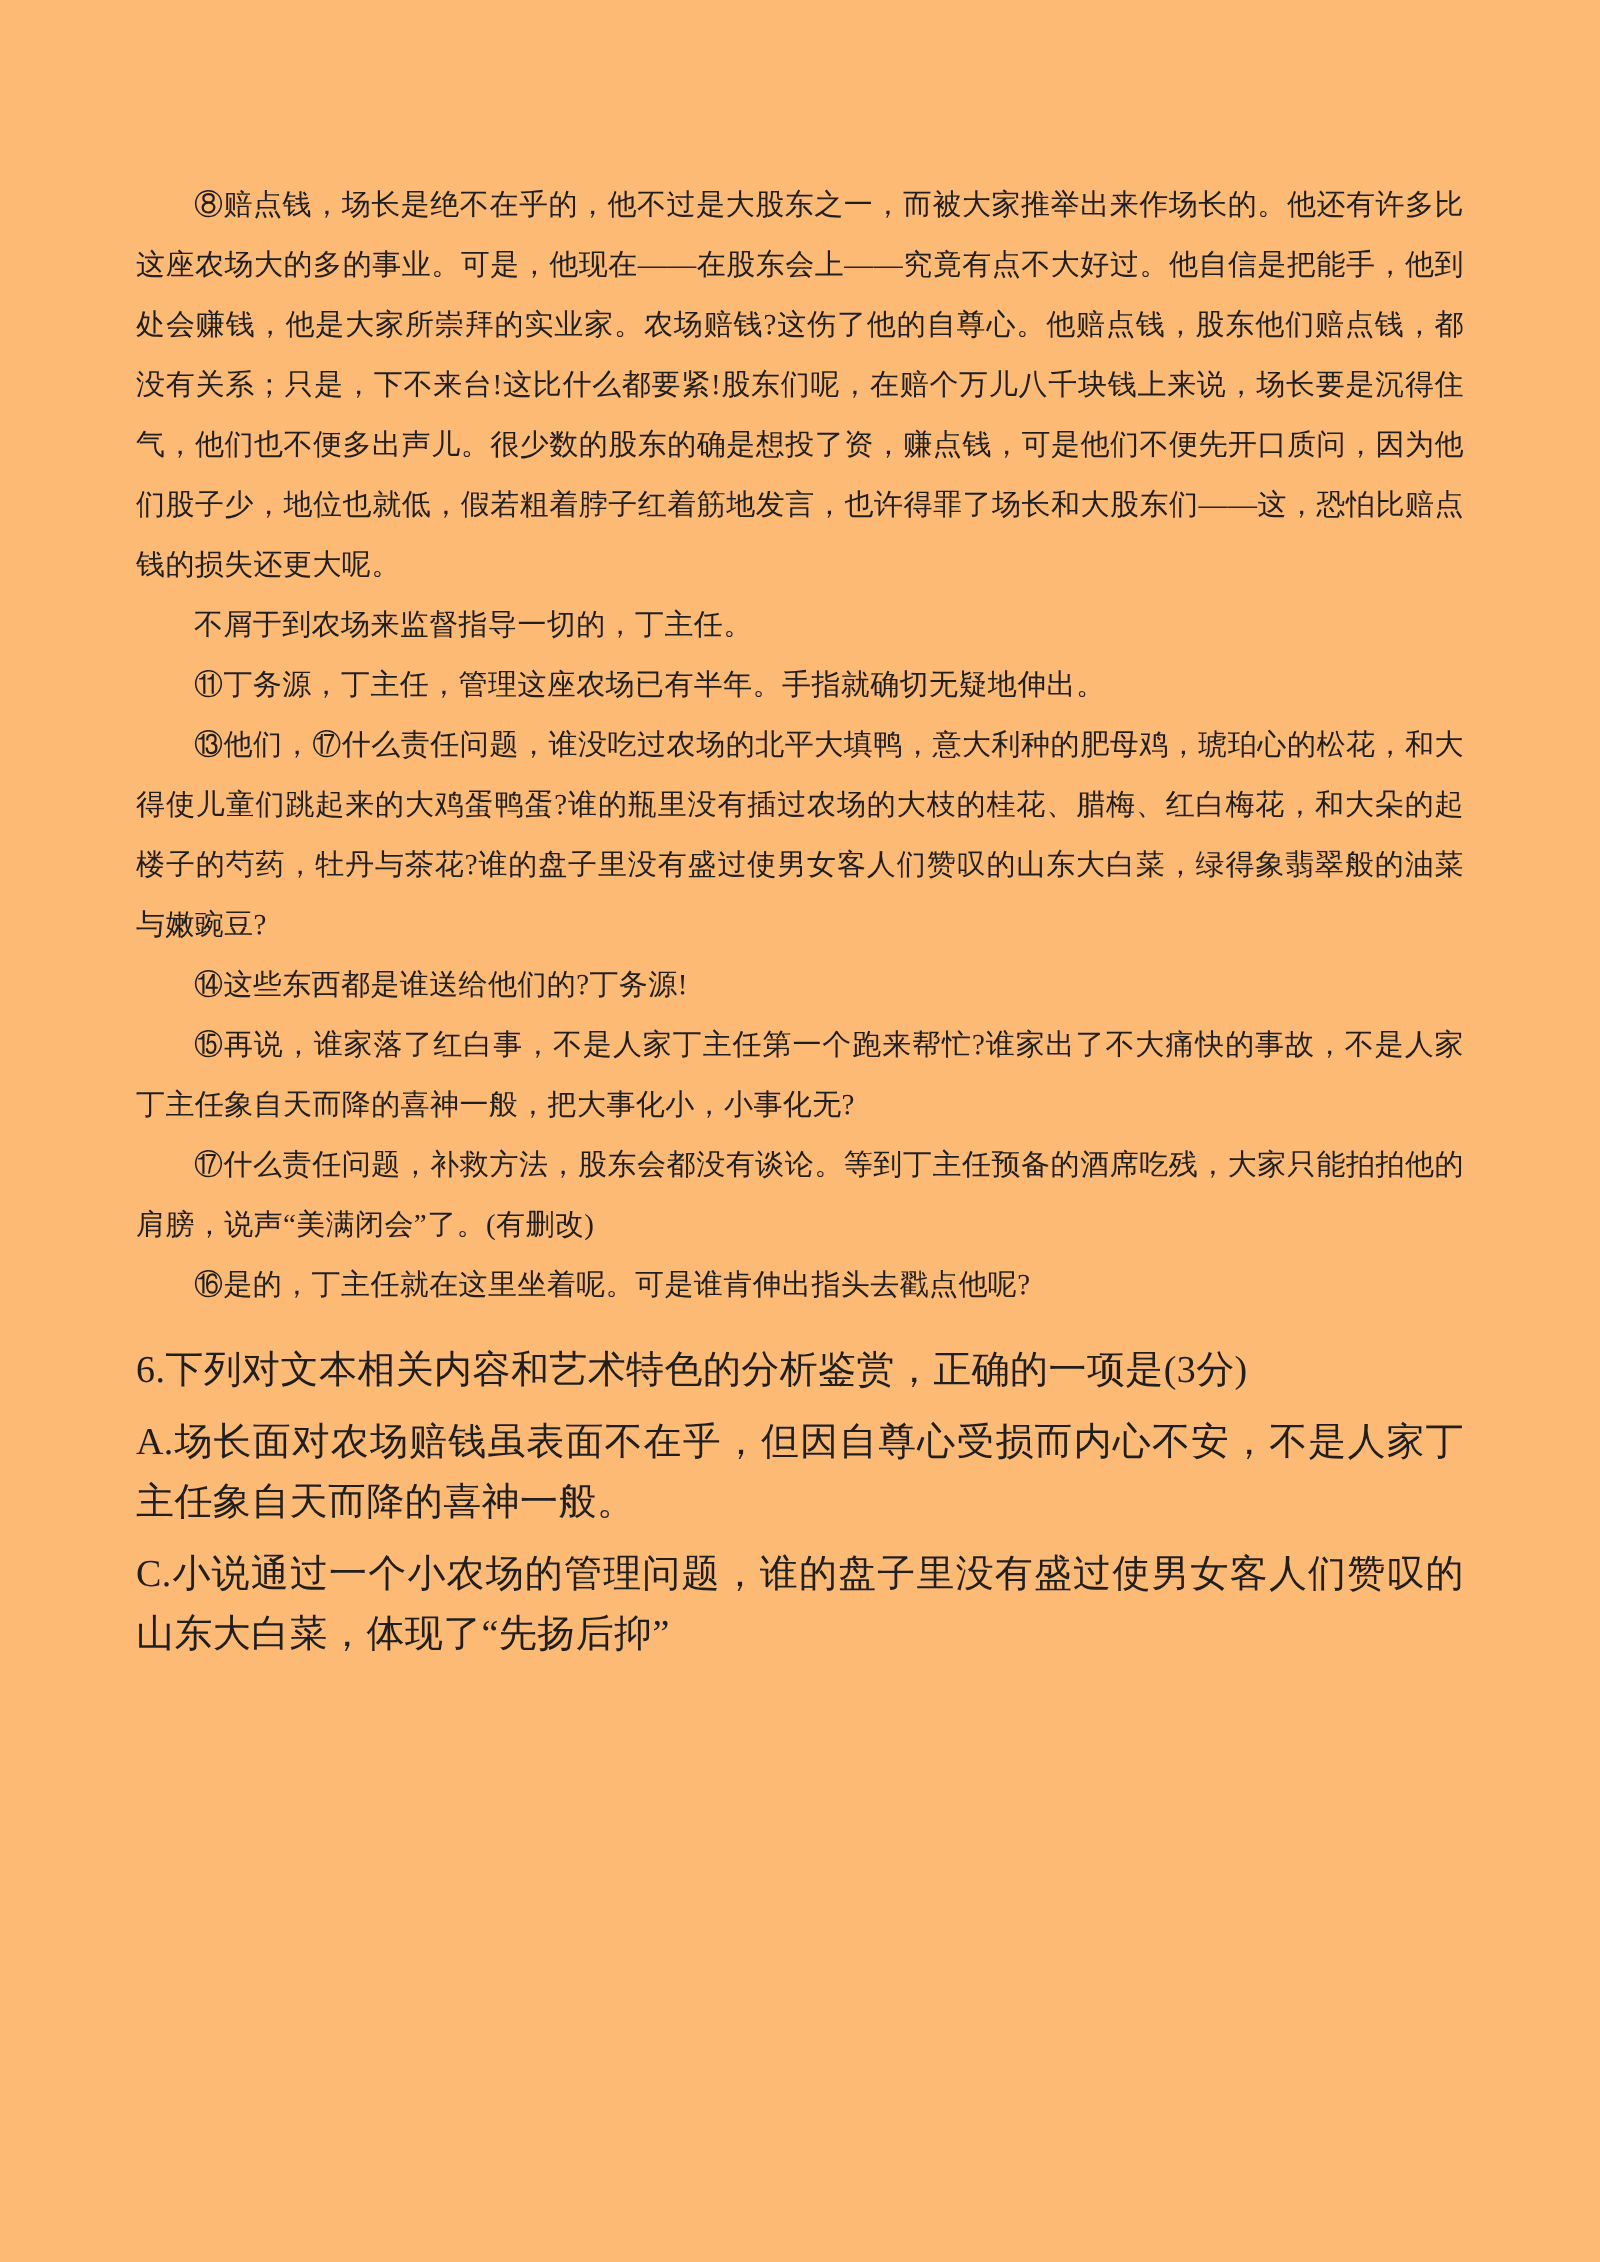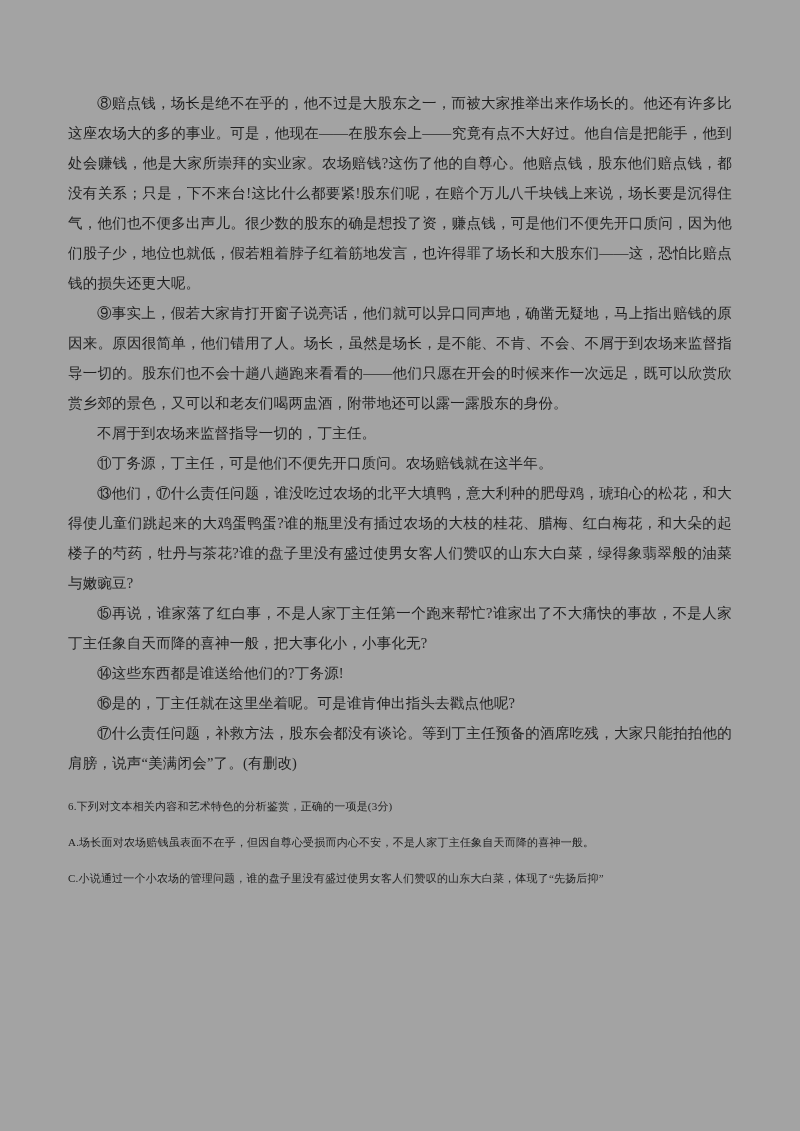--- a/index.html
+++ b/index.html
@@ -12,62 +12,61 @@
     height: 1131px;
     background: #ffffff;
     color: #1f1f1f;
     font-family: "Liberation Serif", "DejaVu Serif", serif;
     overflow: hidden;
   }
   .page {
     width: 800px;
     height: 1131px;
     padding: 88px 68px 0 68px;
-    background: #a3a3a3;
+    background: #fdba74;
   }
   .passage p {
     margin: 0;
     font-size: 14.5px;
     line-height: 30px;
     letter-spacing: 0.2px;
     text-align: justify;
     text-justify: inter-ideograph;
     text-indent: 2em;
     word-break: break-all;
   }
   .question-block {
     margin-top: 10px;
   }
   .question-block p {
     margin: 0;
     padding: 3px 0;
-    font-size: 11px;
+    font-size: 19px;
     line-height: 30px;
     letter-spacing: 0.2px;
     text-align: justify;
     text-justify: inter-ideograph;
     text-indent: 0;
     word-break: break-all;
   }
 </style>
 </head>
 <body>
 
 <div class="page">
 
   <div class="passage">
     <p>⑧赔点钱，场长是绝不在乎的，他不过是大股东之一，而被大家推举出来作场长的。他还有许多比这座农场大的多的事业。可是，他现在——在股东会上——究竟有点不大好过。他自信是把能手，他到处会赚钱，他是大家所崇拜的实业家。农场赔钱?这伤了他的自尊心。他赔点钱，股东他们赔点钱，都没有关系；只是，下不来台!这比什么都要紧!股东们呢，在赔个万儿八千块钱上来说，场长要是沉得住气，他们也不便多出声儿。很少数的股东的确是想投了资，赚点钱，可是他们不便先开口质问，因为他们股子少，地位也就低，假若粗着脖子红着筋地发言，也许得罪了场长和大股东们——这，恐怕比赔点钱的损失还更大呢。</p>
-    <p>⑨事实上，假若大家肯打开窗子说亮话，他们就可以异口同声地，确凿无疑地，马上指出赔钱的原因来。原因很简单，他们错用了人。场长，虽然是场长，是不能、不肯、不会、不屑于到农场来监督指导一切的。股东们也不会十趟八趟跑来看看的——他们只愿在开会的时候来作一次远足，既可以欣赏欣赏乡郊的景色，又可以和老友们喝两盅酒，附带地还可以露一露股东的身份。</p>
     <p>不屑于到农场来监督指导一切的，丁主任。</p>
-    <p>⑪丁务源，丁主任，可是他们不便先开口质问。农场赔钱就在这半年。</p>
+    <p>⑪丁务源，丁主任，管理这座农场已有半年。手指就确切无疑地伸出。</p>
     <p>⑬他们，⑰什么责任问题，谁没吃过农场的北平大填鸭，意大利种的肥母鸡，琥珀心的松花，和大得使儿童们跳起来的大鸡蛋鸭蛋?谁的瓶里没有插过农场的大枝的桂花、腊梅、红白梅花，和大朵的起楼子的芍药，牡丹与茶花?谁的盘子里没有盛过使男女客人们赞叹的山东大白菜，绿得象翡翠般的油菜与嫩豌豆?</p>
+    <p>⑭这些东西都是谁送给他们的?丁务源!</p>
     <p>⑮再说，谁家落了红白事，不是人家丁主任第一个跑来帮忙?谁家出了不大痛快的事故，不是人家丁主任象自天而降的喜神一般，把大事化小，小事化无?</p>
-    <p>⑭这些东西都是谁送给他们的?丁务源!</p>
+    <p>⑰什么责任问题，补救方法，股东会都没有谈论。等到丁主任预备的酒席吃残，大家只能拍拍他的肩膀，说声“美满闭会”了。(有删改)</p>
     <p>⑯是的，丁主任就在这里坐着呢。可是谁肯伸出指头去戳点他呢?</p>
-    <p>⑰什么责任问题，补救方法，股东会都没有谈论。等到丁主任预备的酒席吃残，大家只能拍拍他的肩膀，说声“美满闭会”了。(有删改)</p>
   </div>
 
   <div class="question-block">
     <p>6.下列对文本相关内容和艺术特色的分析鉴赏，正确的一项是(3分)</p>
     <p>A.场长面对农场赔钱虽表面不在乎，但因自尊心受损而内心不安，不是人家丁主任象自天而降的喜神一般。</p>
     <p>C.小说通过一个小农场的管理问题，谁的盘子里没有盛过使男女客人们赞叹的山东大白菜，体现了“先扬后抑”</p>
   </div>
 
 </div>
 

